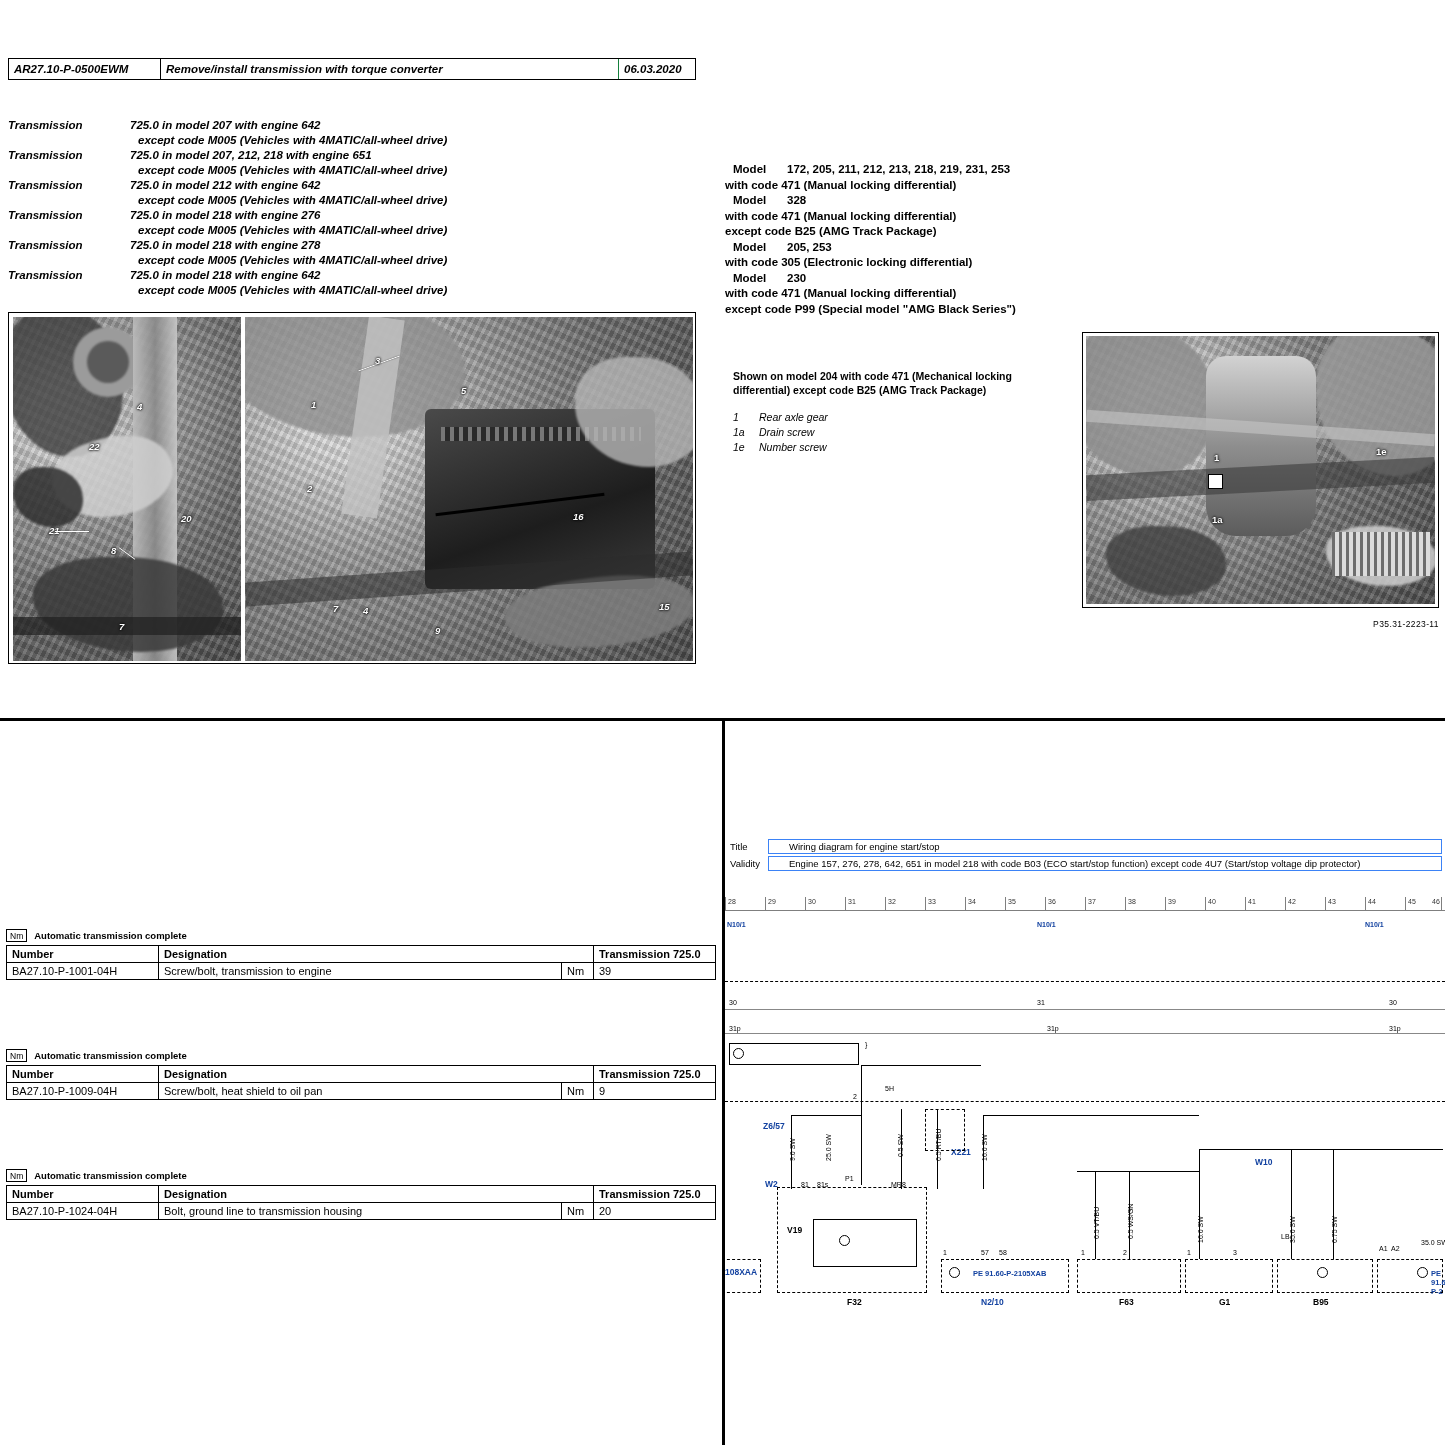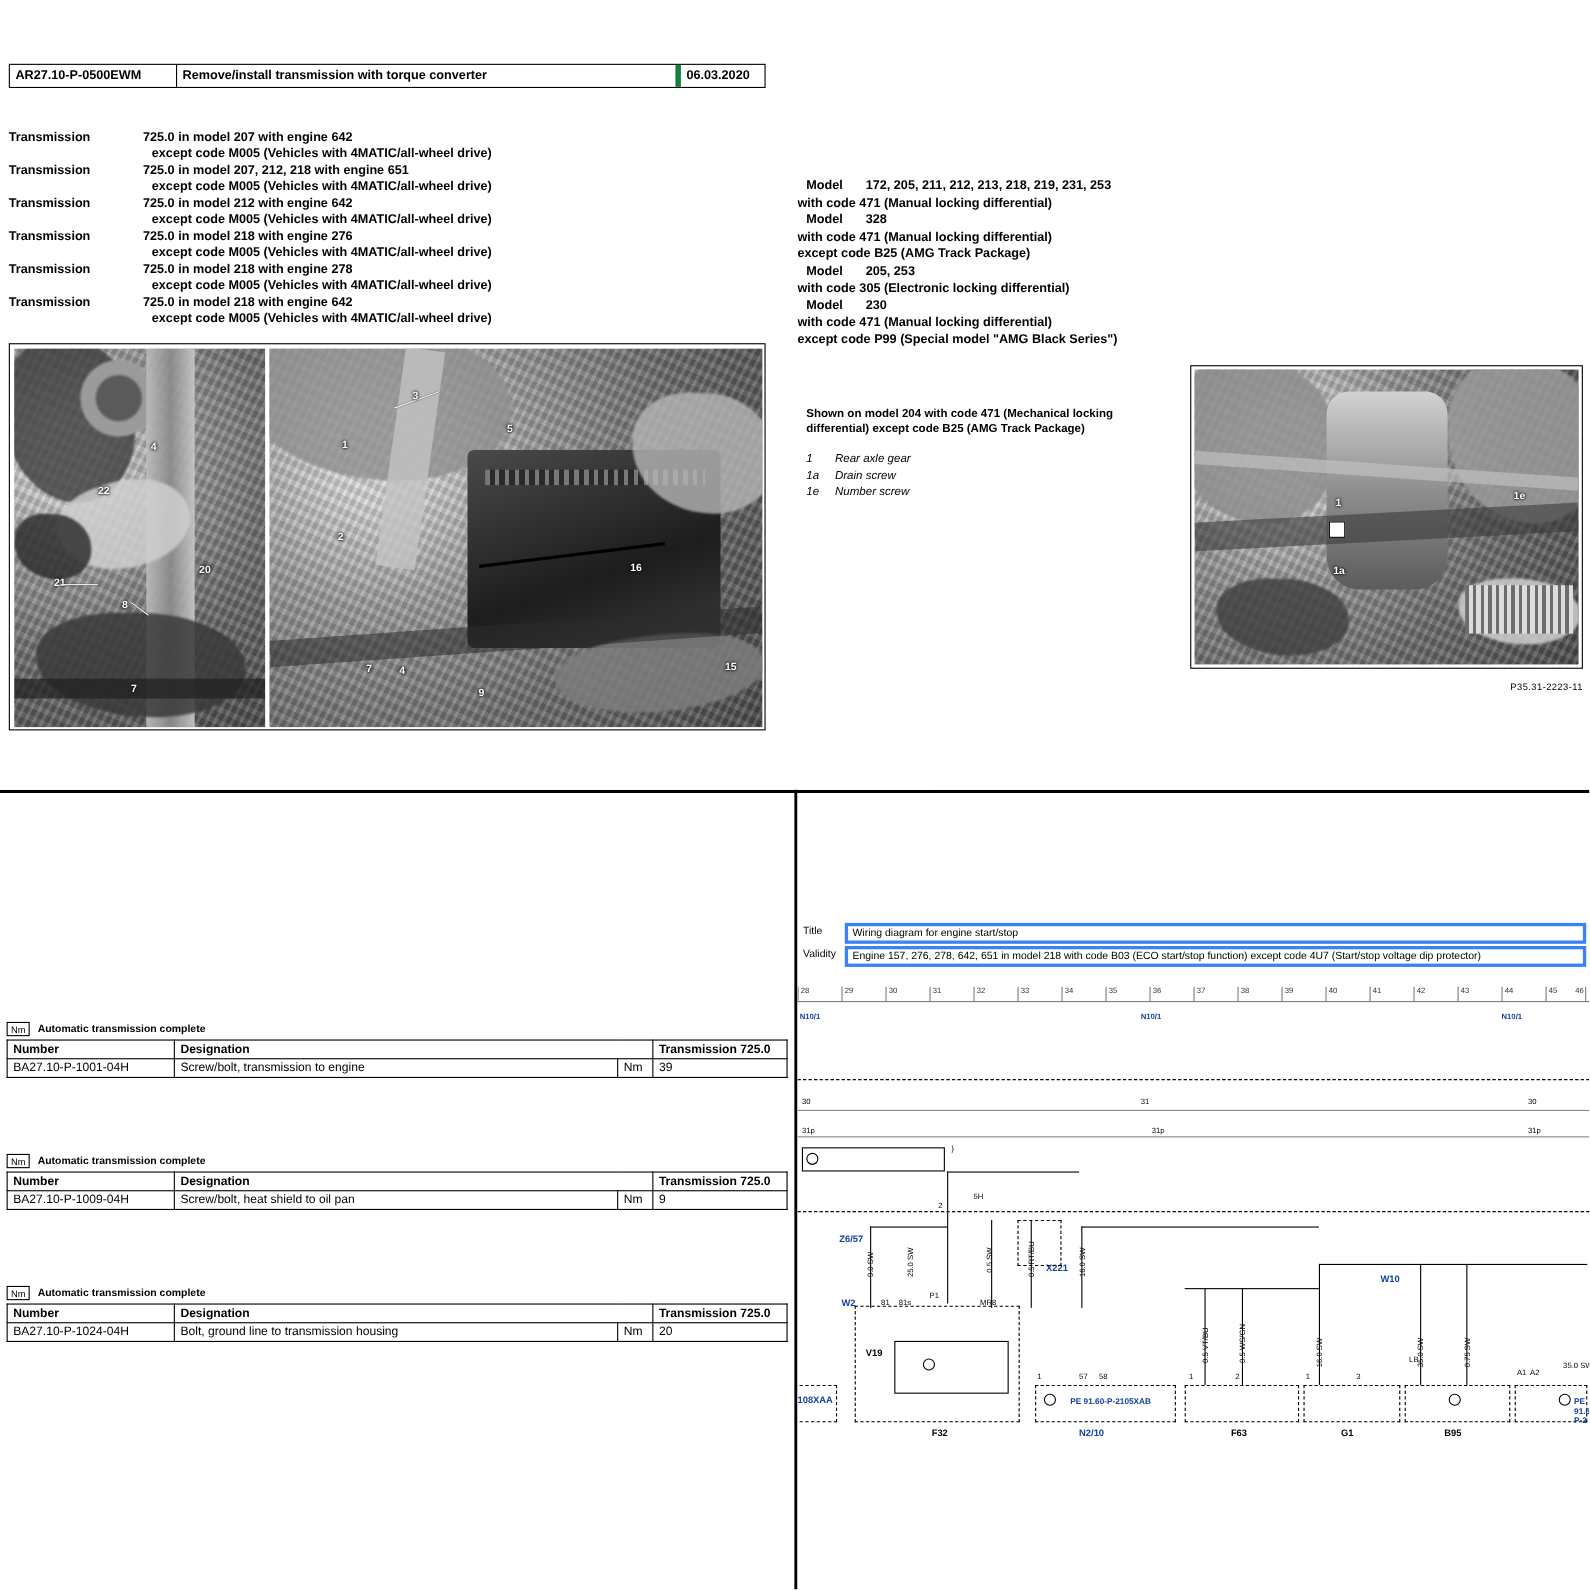--- a/index.html
+++ b/index.html
@@ -6,36 +6,36 @@
   html, body { margin:0; padding:0; }
   body {
     width:1445px; height:1445px;
     background:#ffffff;
     font-family:"Liberation Sans", sans-serif;
     color:#000;
     position:relative;
     overflow:hidden;
   }
   .quad { position:absolute; overflow:hidden; background:#fff; }
-  #q-tl { left:0;   top:0;    width:848px;  height:718px; }
+  #q-tl { left:0;   top:0;    width:848px;  height:718px;font-style:italic; }
   #q-tr { left:725px; top:0;  width:720px;  height:718px; }
   #q-bl { left:0;   top:721px; width:722px; height:724px; }
   #q-br { left:725px; top:721px; width:720px; height:724px; }
 
   .vdiv { position:absolute; left:722px; top:0; width:3px; height:1445px; background:#000; }
   .hdiv { position:absolute; left:0; top:718px; width:1445px; height:3px; background:#000; }
 
   
   .dochead {
     display:flex; border:1px solid #000; font-size:11.5px; font-weight:bold;
     height:22px; align-items:stretch; background:#fff;
   }
   .dochead .cell { display:flex; align-items:center; padding:0 5px; }
   .dochead .c-id { width:152px; border-right:1px solid #000; }
-  .dochead .c-title { flex:1; border-right:5px solid #15803d; }
+  .dochead .c-title { flex:1; border-right:1px solid #15803d; }
   .dochead .c-date { width:76px; justify-content:flex-start; }
 
   
   .spec-list { margin-top:22px; font-size:11.5px; }
   .spec-row { display:flex; line-height:15px; }
   .spec-row .lbl { width:130px; font-weight:bold; padding-left:8px; }
   .spec-row .val { font-weight:bold; }
   .spec-sub { padding-left:138px; font-weight:bold; line-height:15px; font-size:11.5px; }
 
   
@@ -77,21 +77,21 @@
   table.tq th { font-weight:bold; }
   table.tq .c-num { width:152px; }
   table.tq .c-unit { width:32px; text-align:left; }
   table.tq .c-val { width:122px; }
   table.tq .desg { position:relative; }
 
   
   .wd-meta { font-size:9.5px; }
   .wd-row { display:flex; align-items:stretch; margin-bottom:2px; }
   .wd-row .wd-lbl { width:38px; padding-top:2px; }
-  .wd-row .wd-val { flex:1; border:3px solid #3b82f6; background:#fff; padding:1px 4px; font-size:9.5px; }
+  .wd-row .wd-val { flex:1; border:1px solid #3b82f6; background:#fff; padding:1px 20px; font-size:9.5px; }
   .ruler { position:relative; height:14px; border-bottom:1px solid #7f7f7f; margin-top:8px; }
   .ruler .tick { position:absolute; top:0; width:1px; height:14px; background:#7f7f7f; }
   .ruler .tnum { position:absolute; top:1px; font-size:7px; color:#333; }
   .wd-canvas { position:relative; margin-top:2px; }
   .wd-canvas .hline { position:absolute; height:1px; background:#000; }
   .wd-canvas .vline { position:absolute; width:1px; background:#000; }
   .wd-canvas .dash { position:absolute; height:0; border-top:1px dashed #000; }
   .wd-canvas .dashbox { position:absolute; border:1px dashed #000; }
   .wd-canvas .solidbox { position:absolute; border:1px solid #000; background:#fff; }
   .wd-canvas .lbl { position:absolute; font-size:7px; white-space:nowrap; }

